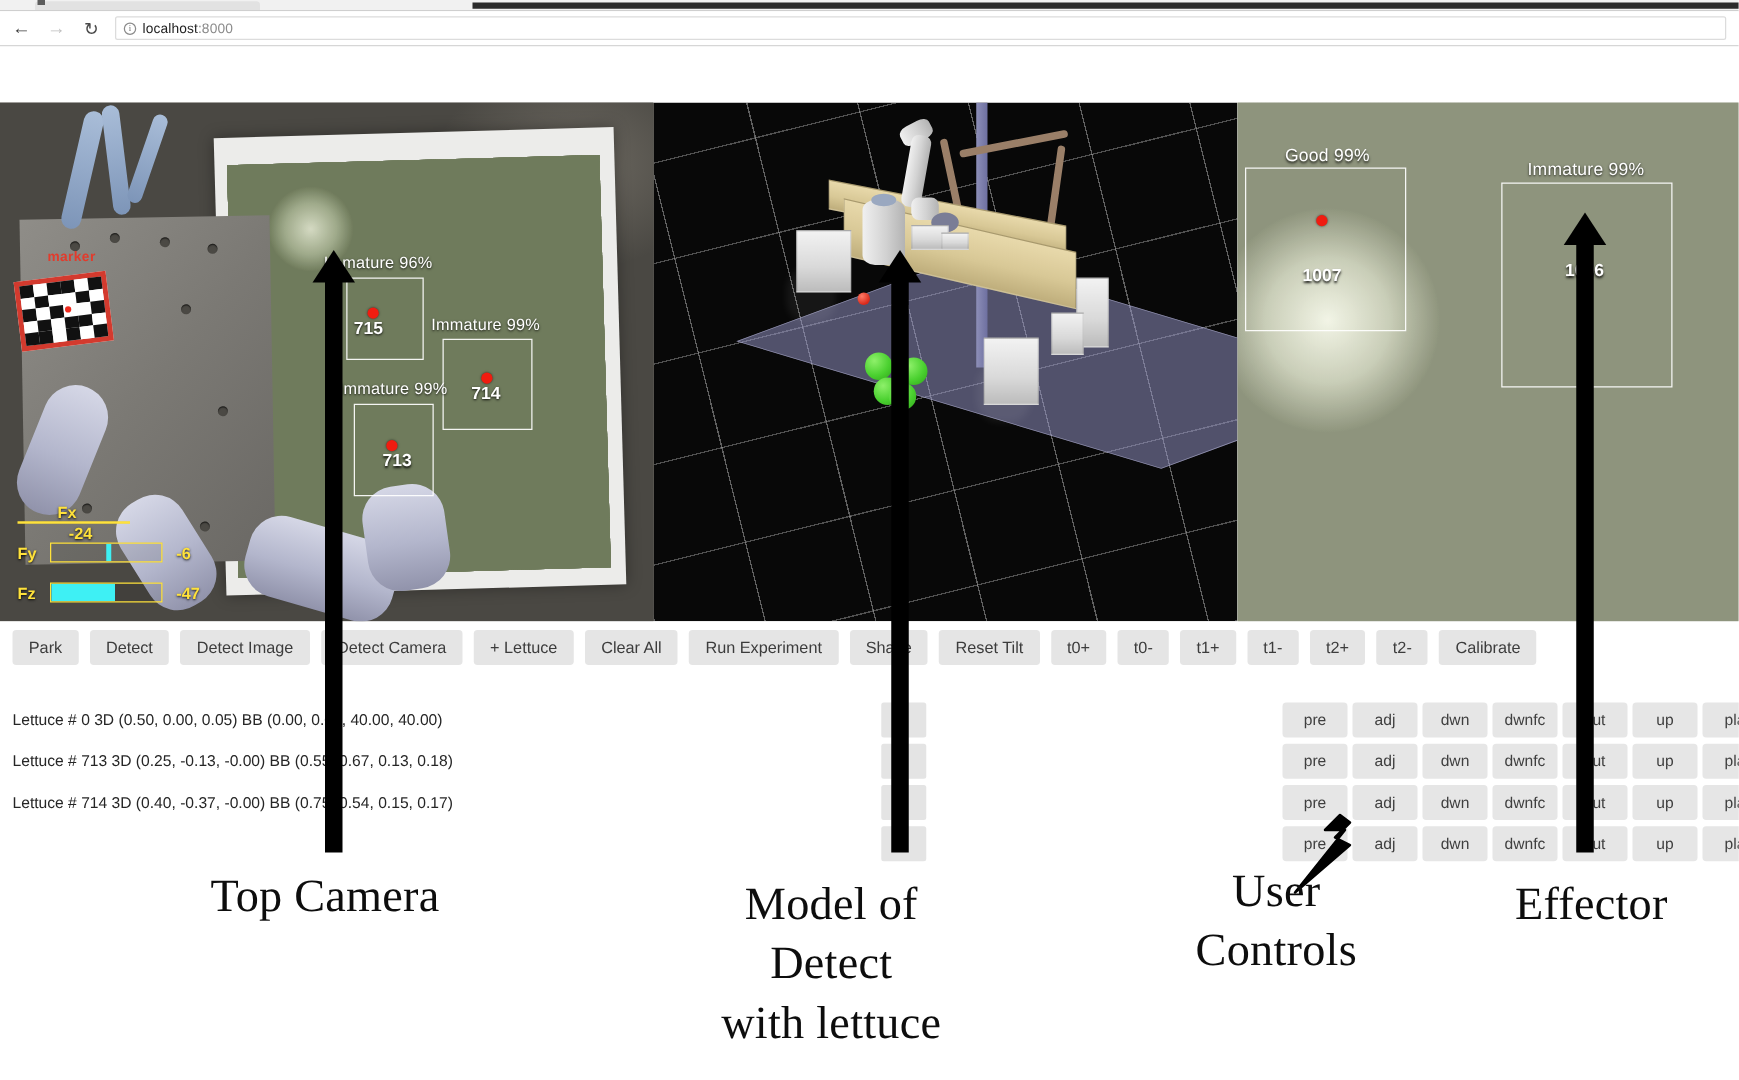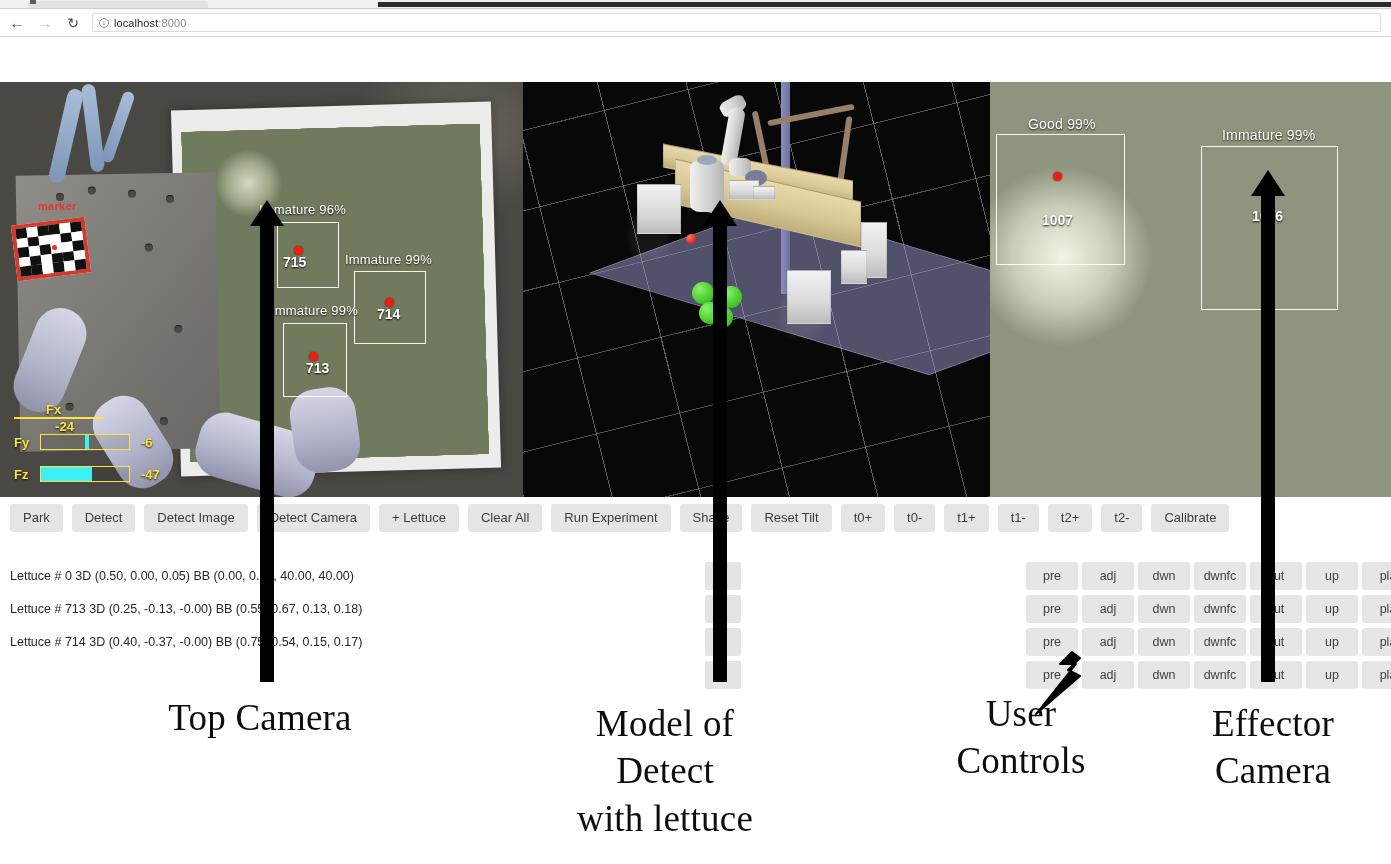--- a/index.html
+++ b/index.html
@@ -543,16 +543,15 @@
     <div>with lettuce</div>
   </div>
 
   <div class="caption" style="left:908px; top:690px; width:226px;">
     <div>User</div>
     <div>Controls</div>
   </div>
 
   <div class="caption" style="left:1158px; top:700px; width:230px;">
     <div>Effector</div>
-    <div>Camera</div>
   </div>
 
 </div>
 
 </body></html>

